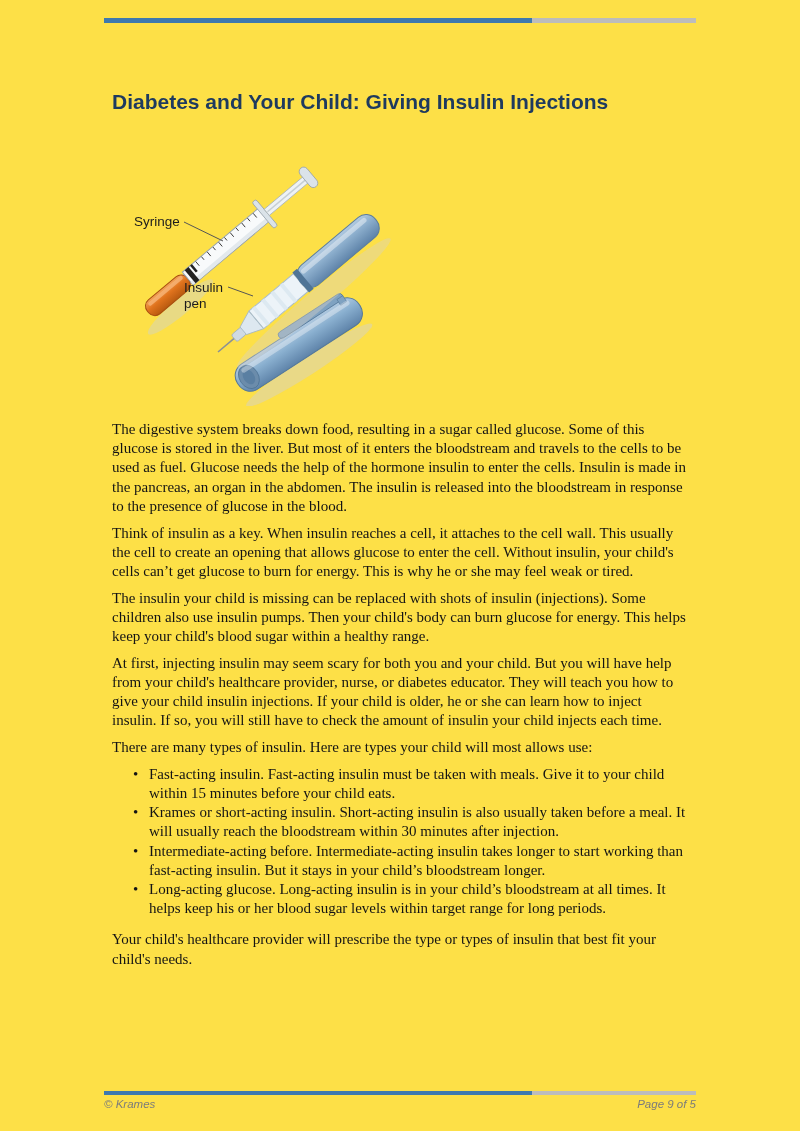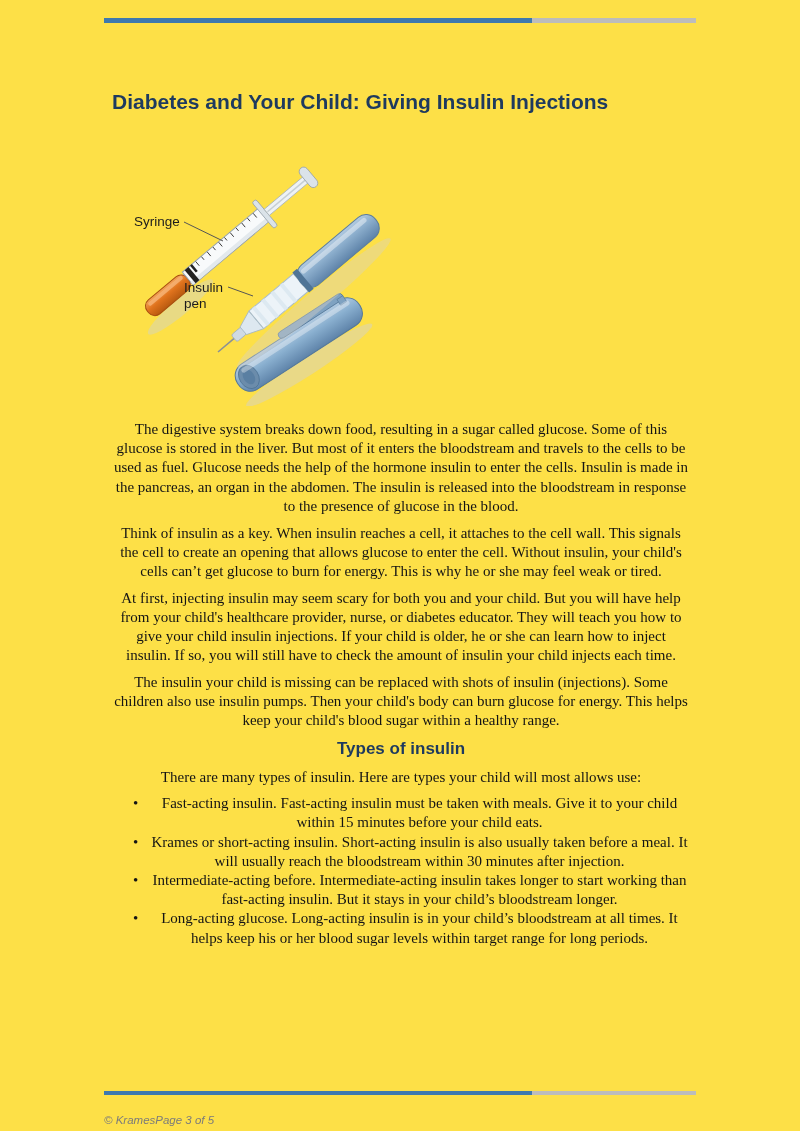--- a/index.html
+++ b/index.html
@@ -14,32 +14,32 @@
   
   .title{position:absolute;left:112px;top:90px;width:600px;margin:0;
          font-family:"Liberation Sans",sans-serif;font-weight:bold;font-size:21px;
          color:#1e3a5f;letter-spacing:0;}
   
   .fig{position:absolute;left:130px;top:144px;width:322px;height:262px;}
   .fig svg{display:block;}
   .fig-label{font-family:"Liberation Sans",sans-serif;font-size:13.5px;fill:#1c1c1c;}
   
   .content{position:absolute;left:112px;top:420px;width:578px;
-           font-size:15px;line-height:19.2px;color:#141414;text-align:center;}
+           font-size:15px;line-height:19.2px;color:#141414;}
   .content p{margin:0 0 7.5px 0;}
   .h2{font-family:"Liberation Sans",sans-serif;font-weight:bold;font-size:17px;
       color:#1e3a5f;margin:8px 0 9px 0;line-height:20px;}
   ul.bullets{list-style:none;margin:2px 0 12px 0;padding:0;}
   ul.bullets li{position:relative;padding-left:37px;margin:0;}
   ul.bullets li .dot{position:absolute;left:21px;top:0;}
   .b{font-weight:normal;}
   
   .footer-row{position:absolute;left:104px;top:1098px;width:592px;display:flex;
-              font-family:"Liberation Sans",sans-serif;
-              font-style:italic;font-size:11.5px;color:#7b7b7b;margin-top:16px;}
+              justify-content:space-between;font-family:"Liberation Sans",sans-serif;
+              font-style:italic;font-size:11.5px;color:#7b7b7b;}
 </style>
 </head>
 <body>
 
 <div class="page">
 
   <div class="bar bar-top">
     <div class="bar-blue"></div>
     <div class="bar-gray"></div>
   </div>
@@ -122,25 +122,24 @@
       <text class="fig-label" x="4" y="82">Syringe</text>
       <line x1="54" y1="78" x2="93" y2="97" stroke="#555555" stroke-width="1"></line>
       <text class="fig-label" x="54" y="148">Insulin</text>
       <text class="fig-label" x="54" y="164">pen</text>
       <line x1="98" y1="143" x2="123" y2="152" stroke="#555555" stroke-width="1"></line>
     </svg>
   </div>
 
   <div class="content">
     <p>The digestive system breaks down food, resulting in a sugar called glucose. Some of this glucose is stored in the liver. But most of it enters the bloodstream and travels to the cells to be used as fuel. Glucose needs the help of the hormone insulin to enter the cells. Insulin is made in the pancreas, an organ in the abdomen. The insulin is released into the bloodstream in response to the presence of glucose in the blood.</p>
-    <p>Think of insulin as a key. When insulin reaches a cell, it attaches to the cell wall. This signals the cell to create an opening that allows glucose to enter the cell. Without insulin, your child's cells can’t get glucose to burn for energy. This is why he or she may feel weak or tired.</p>
+    <p>Think of insulin as a key. When insulin reaches a cell, it attaches to the cell wall. This usually the cell to create an opening that allows glucose to enter the cell. Without insulin, your child's cells can’t get glucose to burn for energy. This is why he or she may feel weak or tired.</p>
+    <p>The insulin your child is missing can be replaced with shots of insulin (injections). Some children also use insulin pumps. Then your child's body can burn glucose for energy. This helps keep your child's blood sugar within a healthy range.</p>
     <p>At first, injecting insulin may seem scary for both you and your child. But you will have help from your child's healthcare provider, nurse, or diabetes educator. They will teach you how to give your child insulin injections. If your child is older, he or she can learn how to inject insulin. If so, you will still have to check the amount of insulin your child injects each time.</p>
-    <p>The insulin your child is missing can be replaced with shots of insulin (injections). Some children also use insulin pumps. Then your child's body can burn glucose for energy. This helps keep your child's blood sugar within a healthy range.</p>
 
-    <div class="h2">Types of insulin</div>
     <p>There are many types of insulin. Here are types your child will most allows use:</p>
 
     <ul class="bullets">
       <li>
         <span class="dot">•</span>
         <span class="b">Fast-acting insulin.</span><span> Fast-acting insulin must be taken with meals. Give it to your child within 15 minutes before your child eats.</span>
       </li>
       <li>
         <span class="dot">•</span>
         <span class="b">Krames or short-acting insulin.</span><span> Short-acting insulin is also usually taken before a meal. It will usually reach the bloodstream within 30 minutes after injection.</span>
@@ -148,24 +147,25 @@
       <li>
         <span class="dot">•</span>
         <span class="b">Intermediate-acting before.</span><span> Intermediate-acting insulin takes longer to start working than fast-acting insulin. But it stays in your child’s bloodstream longer.</span>
       </li>
       <li>
         <span class="dot">•</span>
         <span class="b">Long-acting glucose.</span><span> Long-acting insulin is in your child’s bloodstream at all times. It helps keep his or her blood sugar levels within target range for long periods.</span>
       </li>
     </ul>
 
+    <p>Your child's healthcare provider will prescribe the type or types of insulin that best fit your child's needs.</p>
   </div>
 
   <div class="bar bar-bottom">
     <div class="bar-blue"></div>
     <div class="bar-gray"></div>
   </div>
   <div class="footer-row">
     <span>© Krames</span>
-    <span>Page 3 of 5</span>
+    <span>Page 9 of 5</span>
   </div>
 
 </div>
 
 </body></html>

